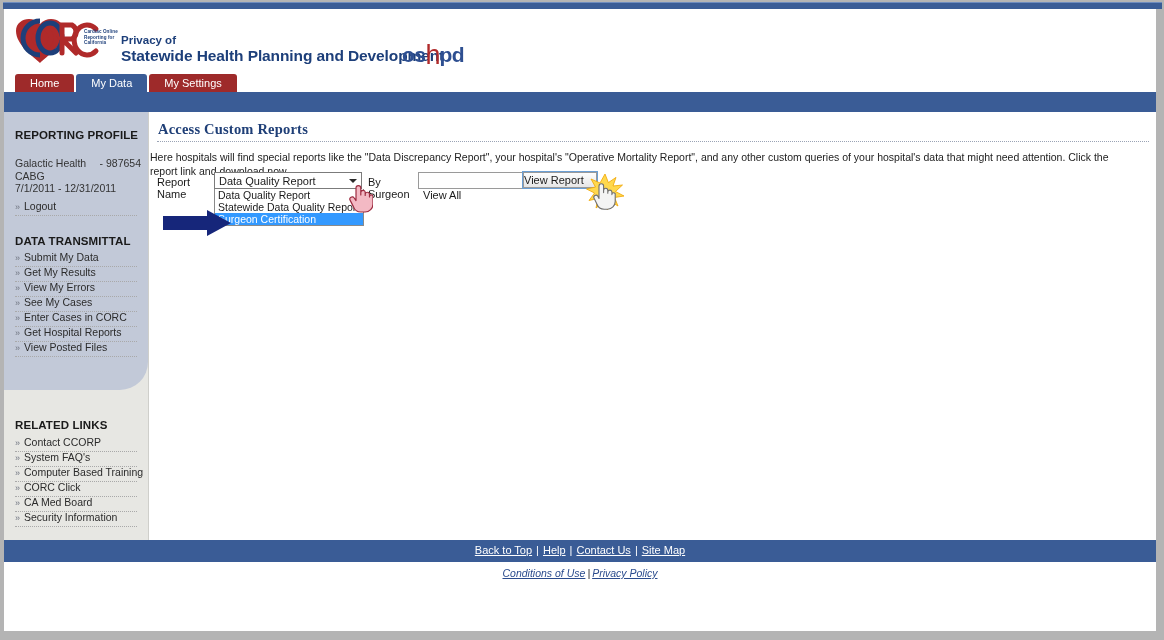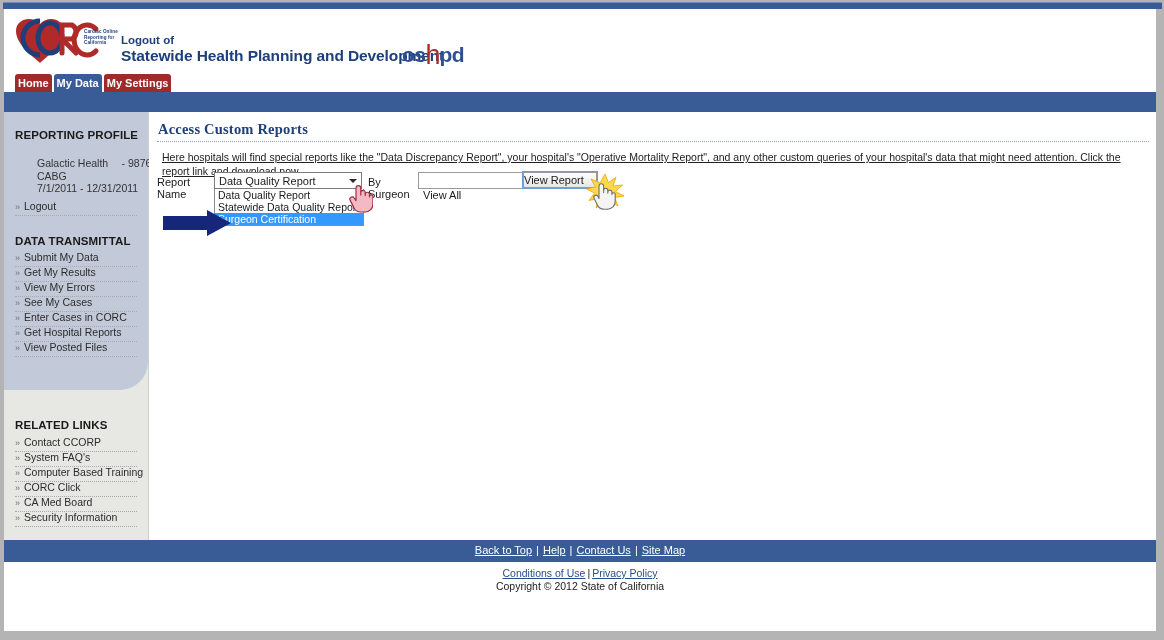--- a/index.html
+++ b/index.html
@@ -98,23 +98,23 @@
     position: absolute;
     left: 11px; top: 65px;
     height: 18px;
     display: flex;
     gap: 2px;
     z-index: 5;
   }
   .tab {
     height: 18px;
     line-height: 18px;
-    padding: 0 3px;
-    font-size: 11px;
-    font-weight: bold;
+    padding: 0 15px;
+    font-size: 11px;
+    font-weight: normal;
     color: #ffffff;
     border-radius: 3px 3px 0 0;
     background: #9e2a2a;
     cursor: pointer;
     white-space: nowrap;
   }
   .tab.active { background: #3a5c96; }
 
   #navbar {
     position: absolute;
@@ -158,21 +158,20 @@
   #sb-h-transmittal { top: 123px; }
   #sb-h-related { top: 307px; }
 
   #profile-info {
     position: absolute;
     left: 11px; top: 45px;
     width: 126px;
     font-size: 10.5px;
     color: #333333;
     line-height: 12.5px;
-    margin-left: 22px;
   }
   #profile-info .line1 { display: flex; justify-content: space-between; }
   #profile-line-dash { padding: 0 3px; }
 
   .sb-link-row {
     position: absolute;
     left: 11px;
     width: 122px;
     height: 15px;
     border-bottom: 1px dotted #a9a9a9;
@@ -205,26 +204,25 @@
     letter-spacing: .2px;
   }
   #title-rule {
     position: absolute;
     left: 8px; top: 29px;
     width: 992px; height: 0;
     border-bottom: 1px dotted #9aa3b5;
   }
   #intro-text {
     position: absolute;
-    left: 13px; top: 38px;
+    left: 1px; top: 38px;
     width: 985px;
     font-size: 10.5px;
     color: #222222;
     line-height: 14px;
-    text-decoration: underline;
   }
 
   
   #form-row {
     position: absolute;
     left: 8px; top: 60px;
     height: 20px;
   }
   #lbl-report-name {
     position: absolute;
@@ -356,20 +354,21 @@
   #footer-links .sep { padding: 0 4px; color: #ffffff; }
 
   #copyright-block {
     position: absolute;
     left: 0; top: 558px;
     width: 1152px;
     text-align: center;
     font-size: 10.5px;
     color: #222222;
     line-height: 13px;
+    font-style: italic;
   }
   #copyright-block a {
     color: #2a4b8d;
     text-decoration: underline;
     cursor: pointer;
   }
   #copyright-block .sep { color: #222222; padding: 0 2px; }
 </style>
 </head>
 <body>
@@ -392,21 +391,21 @@
 
           <ellipse cx="40" cy="25" rx="12" ry="15" fill="none" stroke="#1d3f7a" stroke-width="5"></ellipse>
 
           <path d="M52 40 L52 12 L62 12 A8 8 0 0 1 62 26 L52 26 L66 40" fill="none" stroke="#b02a2a" stroke-width="5" stroke-linecap="round"></path>
 
           <path d="M86 16 A13 15 0 1 0 86 38" fill="none" stroke="#b02a2a" stroke-width="5" stroke-linecap="round"></path>
         </svg>
       </div>
       <div id="logo-tagline">Cardiac Online Reporting for California</div>
 
-      <div id="office-of">Logout of</div>
+      <div id="office-of">Privacy of</div>
       <div id="agency-name">Statewide Health Planning and Development</div>
 
       <div id="oshpd-logo"><span>os</span><span class="h-mark">h</span><span>pd</span></div>
 
       <div id="tabs">
         <div class="tab">Home</div>
         <div class="tab active">My Data</div>
         <div class="tab">My Settings</div>
       </div>
       <div id="navbar"></div>
@@ -523,17 +522,16 @@
         </div>
       </div>
     </div>
 
     <div id="footer-bar">
       <div id="footer-links"><a>Back to Top</a><span class="sep">|</span><a>Help</a><span class="sep">|</span><a>Contact Us</a><span class="sep">|</span><a>Site Map</a></div>
     </div>
 
     <div id="copyright-block">
       <div><a>Conditions of Use</a><span class="sep">|</span><a>Privacy Policy</a></div>
-      <div>Copyright © 2012 State of California</div>
     </div>
 
   </div>
 </div>
 
 </body></html>

